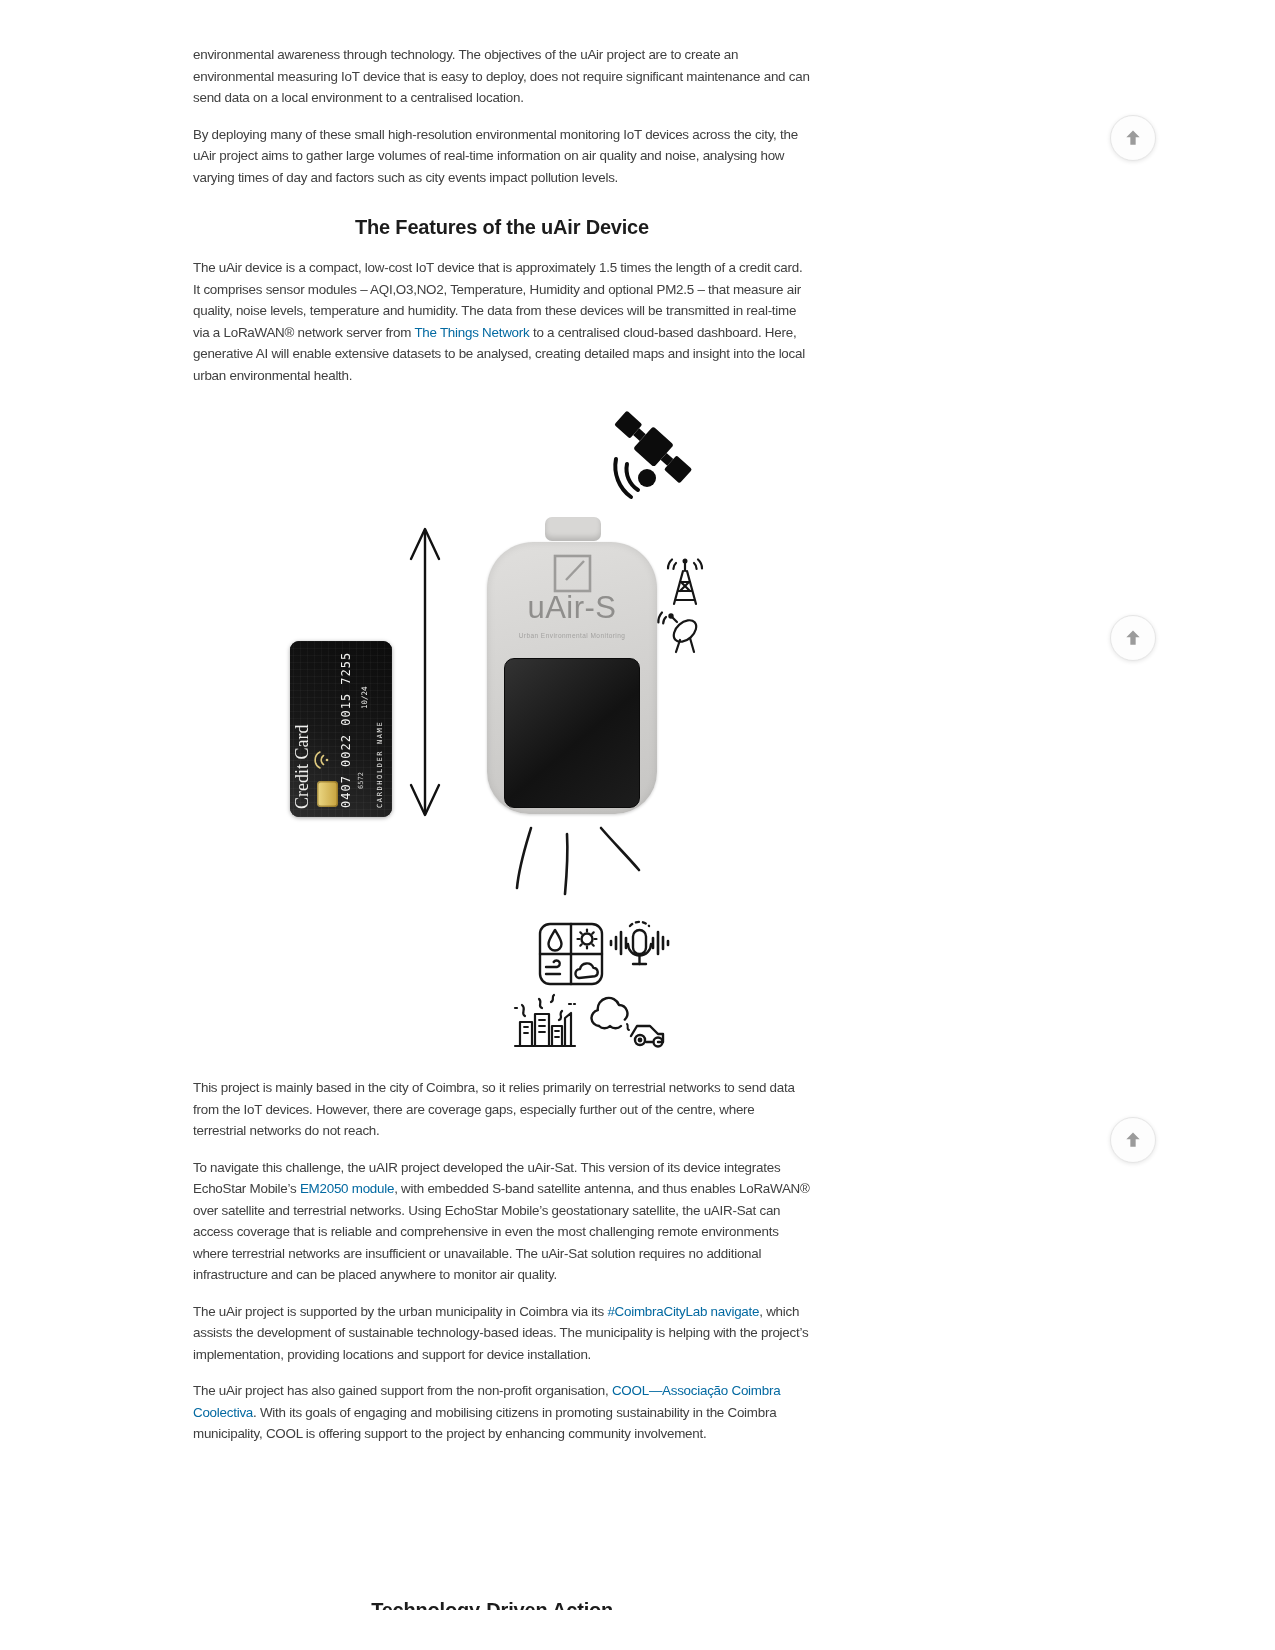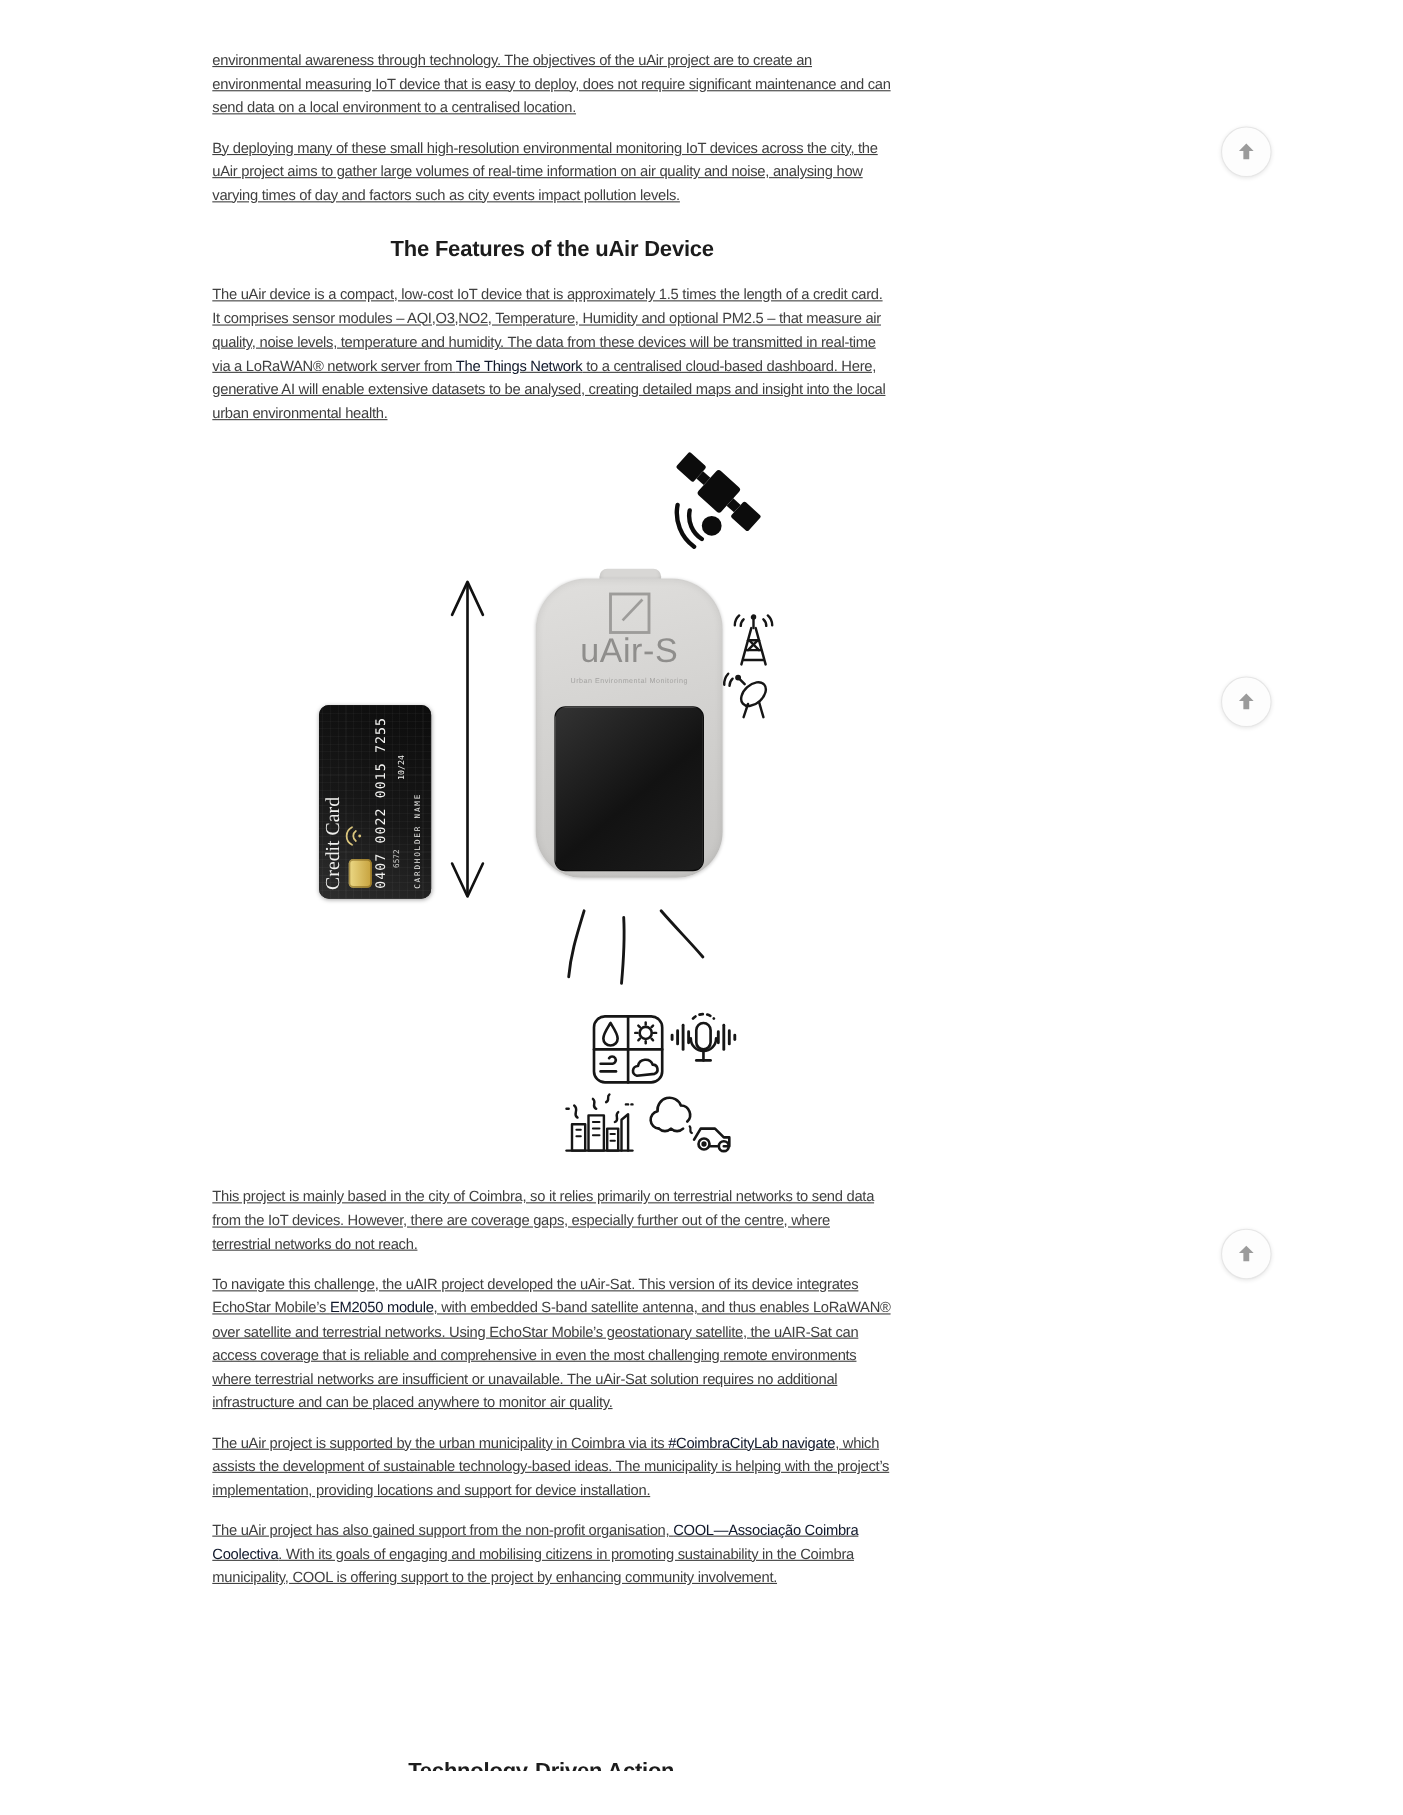--- a/index.html
+++ b/index.html
@@ -3,37 +3,37 @@
 <meta charset="utf-8">
 <style>
   * { margin:0; padding:0; box-sizing:border-box; }
   html,body { background:#ffffff; }
   body { width:1275px; height:1650px; position:relative; overflow:hidden;
          font-family:"Liberation Sans", sans-serif; }
 
   .content { position:absolute; left:193px; top:44px; width:618px; }
 
   p.body-text { font-size:13.4px; line-height:21.5px; color:#404040;
-                letter-spacing:-0.25px; margin:0 0 15px 0;text-decoration:underline; }
+                letter-spacing:-0.25px; margin:0 0 15px 0; }
   h2.section-heading { font-size:20px; line-height:27px; font-weight:700;
                 color:#1c1c1c; letter-spacing:-0.2px; margin:26px 0 16px 0;text-align:center; }
-  a.inline-link { color:#0f172a; text-decoration:none; cursor:pointer; }
+  a.inline-link { color:#0369a1; text-decoration:none; cursor:pointer; }
 
   
   .figure { position:relative; width:618px; height:645px; margin:20px 0 26px 0; }
   .figure svg { overflow:visible; display:block; }
 
   .satellite { position:absolute; left:408px; top:0px; }
 
   .size-arrow { position:absolute; left:210px; top:118px; }
 
   .device-tab { position:absolute; left:352px; top:111px; width:56px; height:24px;
                 background:#d8d7d5; border-radius:7px;
                 box-shadow:inset 0 -4px 5px rgba(0,0,0,0.14); }
-  .device { position:absolute; left:294px; top:120px; width:170px; height:272px;
+  .device { position:absolute; left:294px; top:136px; width:170px; height:272px;
             border-radius:46px 46px 42px 42px;
             background:linear-gradient(165deg,#e0dfdd 0%,#d4d3d1 45%,#c6c5c3 100%);
             box-shadow:inset 0 0 8px rgba(0,0,0,0.10), 0 1px 3px rgba(0,0,0,0.18); }
   .device-logo { position:absolute; left:66px; top:12px; }
   .device-name { position:absolute; left:0; top:48px; width:100%; text-align:center;
                  font-size:31px; font-weight:300; color:#8f8e8c; letter-spacing:0.5px; }
   .device-sub  { position:absolute; left:0; top:90px; width:100%; text-align:center;
                  font-size:6.5px; color:#a3a2a0; letter-spacing:0.45px; }
   .solar-panel { position:absolute; left:17px; top:116px; width:136px; height:150px;
                  border-radius:10px; border:1px solid #0b0b0b;

